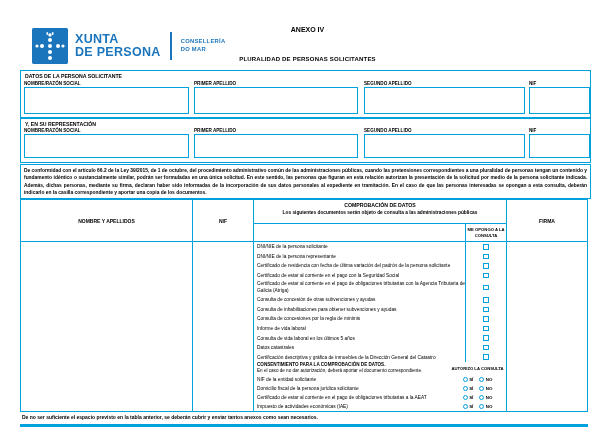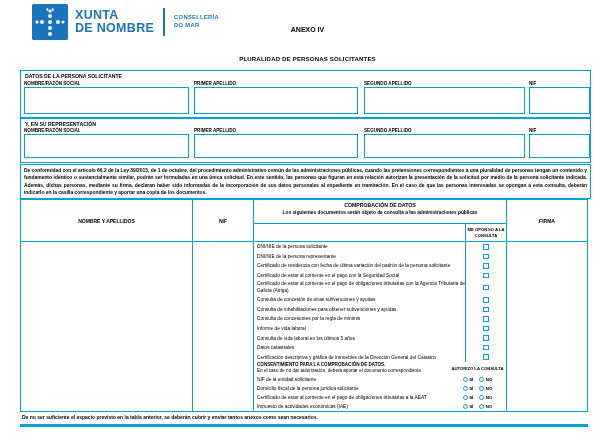--- a/index.html
+++ b/index.html
@@ -2,21 +2,21 @@
 <html><head>
 <meta charset="utf-8">
 <style>
   * { margin:0; padding:0; box-sizing:border-box; }
   html,body { background:#fff; }
   body { width:615px; height:439px; position:relative; font-family:"Liberation Sans", sans-serif; color:#000; overflow:hidden; }
 
   .abs { position:absolute; }
 
   
-  .logo { left:32px; top:4px; display:flex; align-items:center; gap:7px;justify-content:flex-end; }
+  .logo { left:32px; top:28px; display:flex; align-items:center; gap:7px;justify-content:flex-end; }
   .emblem { width:36px; height:36px; background:#1B75BC; border-radius:2px; display:block; }
   .org { color:#1B75BC; font-weight:700; font-size:12.5px; line-height:1.05; letter-spacing:.3px; }
   .logo-sep { width:2px; height:28px; background:#1B75BC; margin:0 2px; }
   .dept { color:#1B75BC; font-weight:700; font-size:5.8px; line-height:1.3; letter-spacing:.3px; }
 
   .anexo { left:0; top:26px; width:615px; text-align:center; font-size:7px; font-weight:700; }
   .form-title { left:0; top:56px; width:615px; text-align:center; font-size:6px; font-weight:700; letter-spacing:.2px; }
 
   
   .section { left:20px; width:571px; border:1.5px solid #00A2DD; background:#fff; }
@@ -85,21 +85,21 @@
     <circle cx="18" cy="18" r="2" fill="#fff"></circle>
     <circle cx="18" cy="24" r="2" fill="#fff"></circle>
     <circle cx="18" cy="30" r="2" fill="#fff"></circle>
     <circle cx="10" cy="18" r="2" fill="#fff"></circle>
     <circle cx="5" cy="18" r="1.6" fill="#fff"></circle>
     <circle cx="26" cy="18" r="2" fill="#fff"></circle>
     <circle cx="31" cy="18" r="1.6" fill="#fff"></circle>
   </svg>
   <div class="org">
     <div>XUNTA</div>
-    <div>DE NOMBRE</div>
+    <div>DE PERSONA</div>
   </div>
   <div class="logo-sep"></div>
   <div class="dept">
     <div>CONSELLERÍA</div>
     <div>DO MAR</div>
   </div>
 </div>
 
 <div class="abs anexo">ANEXO IV</div>
 <div class="abs form-title">PLURALIDAD DE PERSONAS SOLICITANTES</div>

